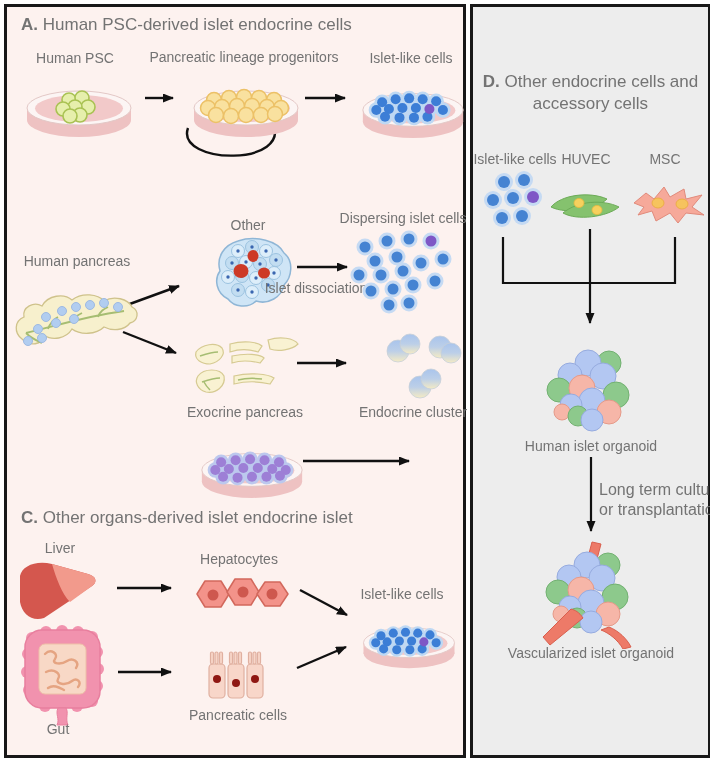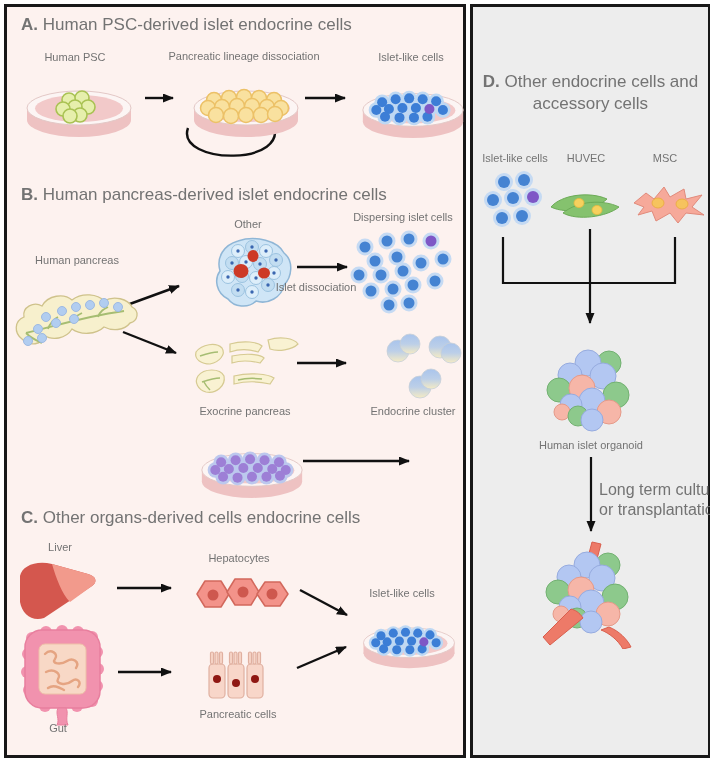--- a/index.html
+++ b/index.html
@@ -3,21 +3,21 @@
 <meta charset="utf-8">
 <style>
   html,body{margin:0;padding:0;background:#ffffff;}
   #figure{position:relative;width:710px;height:763px;background:#ffffff;
           font-family:Liberation Sans, sans-serif;color:#737373;overflow:hidden;}
   .panel{position:absolute;border:3px solid #181818;box-sizing:border-box;}
   #left-panel{left:4px;top:4px;width:462px;height:754px;background:#fdf2ef;}
   #right-panel{left:470px;top:4px;width:241px;height:754px;background:#ededed;}
   .ptitle{position:absolute;margin:0;font-size:17px;font-weight:400;white-space:nowrap;}
   .ptitle b{font-weight:700;}
-  .lbl{position:absolute;white-space:nowrap;font-size:11px;line-height:1.12;transform:translateX(-50%);text-align:center;}
+  .lbl{position:absolute;white-space:nowrap;font-size:14px;line-height:1.12;transform:translateX(-50%);text-align:center;}
   .lbl-left{position:absolute;white-space:nowrap;font-size:16px;line-height:1.25;}
   .ill{position:absolute;}
   .layer{position:absolute;left:0;top:0;pointer-events:none;}
   #d-title{position:absolute;left:0;right:0;top:64px;text-align:center;font-size:17px;line-height:22px;}
   #d-title b{font-weight:700;}
   svg{display:block;}
 </style>
 </head>
 <body>
 
@@ -72,21 +72,21 @@
         <circle cx="46" cy="30" r="7"></circle>
           <circle cx="59" cy="28" r="7"></circle>
           <circle cx="65" cy="37" r="7"></circle>
         <circle cx="52" cy="37" r="7"></circle>
           <circle cx="40" cy="39" r="7"></circle>
           <circle cx="57" cy="45" r="7"></circle>
           <circle cx="47" cy="46" r="7"></circle>
       </g>
     </svg>
 
-    <span class="lbl" style="left:237px;top:43px">Pancreatic lineage dissociation</span>
+    <span class="lbl" style="left:237px;top:43px">Pancreatic lineage progenitors</span>
     <svg class="ill" style="left:183px;top:63px" width="112" height="72" viewBox="0 0 112 72">
       <use href="#dishbase"></use>
       <g fill="#f9e19f" stroke="#ecc167" stroke-width="1.5">
         <circle cx="24" cy="30" r="7.5"></circle>
           <circle cx="39" cy="28" r="7.5"></circle>
           <circle cx="54" cy="27" r="7.5"></circle>
           <circle cx="69" cy="28" r="7.5"></circle>
           <circle cx="84" cy="30" r="7.5"></circle>
         <circle cx="18" cy="38" r="7.5"></circle>
           <circle cx="32" cy="37" r="7.5"></circle>
@@ -136,21 +136,20 @@
             <circle cx="87" cy="38" r="5.2"></circle>
           <circle cx="27" cy="45" r="5.2"></circle>
             <circle cx="42" cy="46" r="5.2"></circle>
             <circle cx="57" cy="46" r="5.2"></circle>
             <circle cx="71" cy="45" r="5.2"></circle>
         </g>
         <circle cx="73" cy="37" r="5.2" fill="#7e57c6"></circle>
       </g>
     </svg>
 
-    <h2 class="ptitle" style="left:14px;top:178px"><b>B.</b> <span>Human pancreas-derived islet endocrine cells</span></h2>
 
     <span class="lbl" style="left:70px;top:247px">Human pancreas</span>
     <svg class="ill" style="left:5px;top:272px" width="132" height="80" viewBox="0 0 132 80">
       <path d="M10,60 C2,54 2,42 12,38 C10,28 22,22 30,27 C36,16 52,14 60,21 C70,13 86,15 92,22 C102,16 116,20 120,28 C128,32 126,42 118,44 C112,52 100,52 92,48 C84,56 68,56 60,50 C54,60 40,62 32,56 C30,66 18,68 10,60 Z" fill="#f7f0cd" stroke="#cfc28b" stroke-width="1.3"></path>
       <g stroke="#a6bd72" fill="none" stroke-width="1.8">
         <path d="M14,54 C40,48 70,38 112,32"></path>
         <path d="M14,54 C20,60 26,62 30,64"></path>
         <path d="M36,50 C38,44 42,40 46,38"></path>
         <path d="M60,44 C62,38 66,36 70,34"></path>
         <path d="M86,38 C88,32 92,30 96,28"></path>
@@ -321,21 +320,21 @@
             <circle cx="91" cy="38" r="5.2"></circle>
           <circle cx="26" cy="45" r="5.2"></circle>
             <circle cx="41" cy="46" r="5.2"></circle>
             <circle cx="56" cy="45" r="5.2"></circle>
             <circle cx="71" cy="45" r="5.2"></circle>
             <circle cx="85" cy="44" r="5.2"></circle>
         </g>
       </g>
     </svg>
 
-    <h2 class="ptitle" style="left:14px;top:501px"><b>C.</b> <span>Other organs-derived cells endocrine cells</span></h2>
+    <h2 class="ptitle" style="left:14px;top:501px"><b>C.</b> <span>Other organs-derived islet endocrine islet</span></h2>
 
     <span class="lbl" style="left:53px;top:534px">Liver</span>
     <svg class="ill" style="left:9px;top:551px" width="85" height="66" viewBox="0 0 85 66">
       <path d="M4,18 C6,8 20,2 36,6 L72,16 C80,18 82,24 76,28 L28,60 C16,64 6,56 4,44 Z" fill="#d4574e"></path>
       <path d="M36,6 L72,16 C80,18 82,24 76,28 L54,44 C46,36 40,20 36,6 Z" fill="#f29a8c"></path>
     </svg>
 
     <span class="lbl" style="left:232px;top:545px">Hepatocytes</span>
     <svg class="ill" style="left:189px;top:565px" width="94" height="44" viewBox="0 0 94 44">
       <g fill="#f3938a" stroke="#d2685c" stroke-width="1.5" stroke-linejoin="round">
@@ -535,15 +534,16 @@
         <circle cx="76" cy="56" r="13" fill="#8dc98c" stroke="#72b171"></circle>
         <circle cx="52" cy="62" r="13" fill="#b3c7f2" stroke="#96abdf"></circle>
         <circle cx="31" cy="66" r="11" fill="#b3c7f2" stroke="#96abdf"></circle>
         <circle cx="69" cy="73" r="12" fill="#f6b6a8" stroke="#e59a89"></circle>
         <circle cx="22" cy="73" r="8" fill="#f6b6a8" stroke="#e59a89"></circle>
         <circle cx="38" cy="77" r="10" fill="#8dc98c" stroke="#72b171"></circle>
         <circle cx="52" cy="81" r="11" fill="#b3c7f2" stroke="#96abdf"></circle>
       </g>
       <path d="M4,96 L11,104 L44,77 C40,71 36,69 32,68 Z" fill="#ed7a68" stroke="#d95f4e" stroke-width="1"></path>
     </svg>
+    <span class="lbl" style="left:118px;top:639px">Vascularized islet organoid</span>
 
   </section>
 </div>
 
 </body></html>

